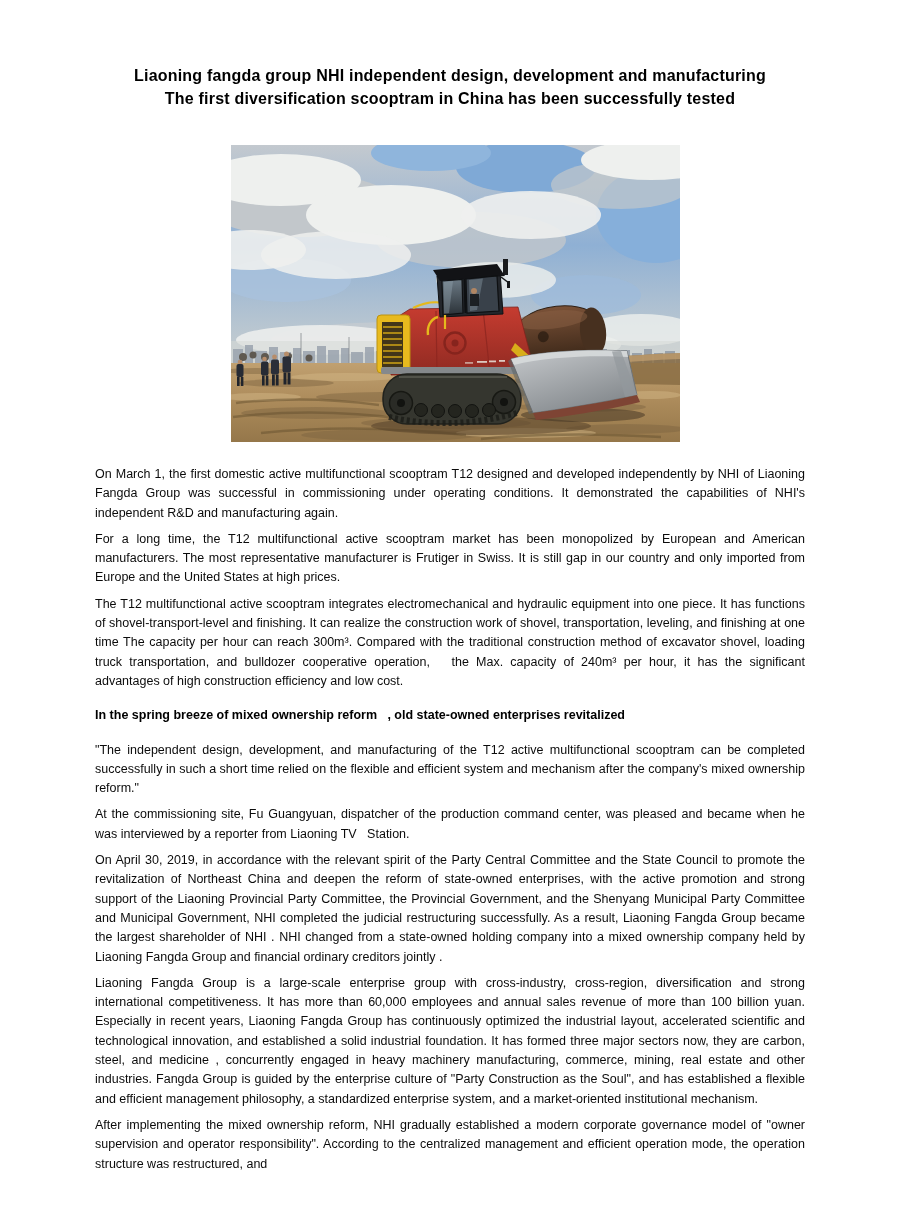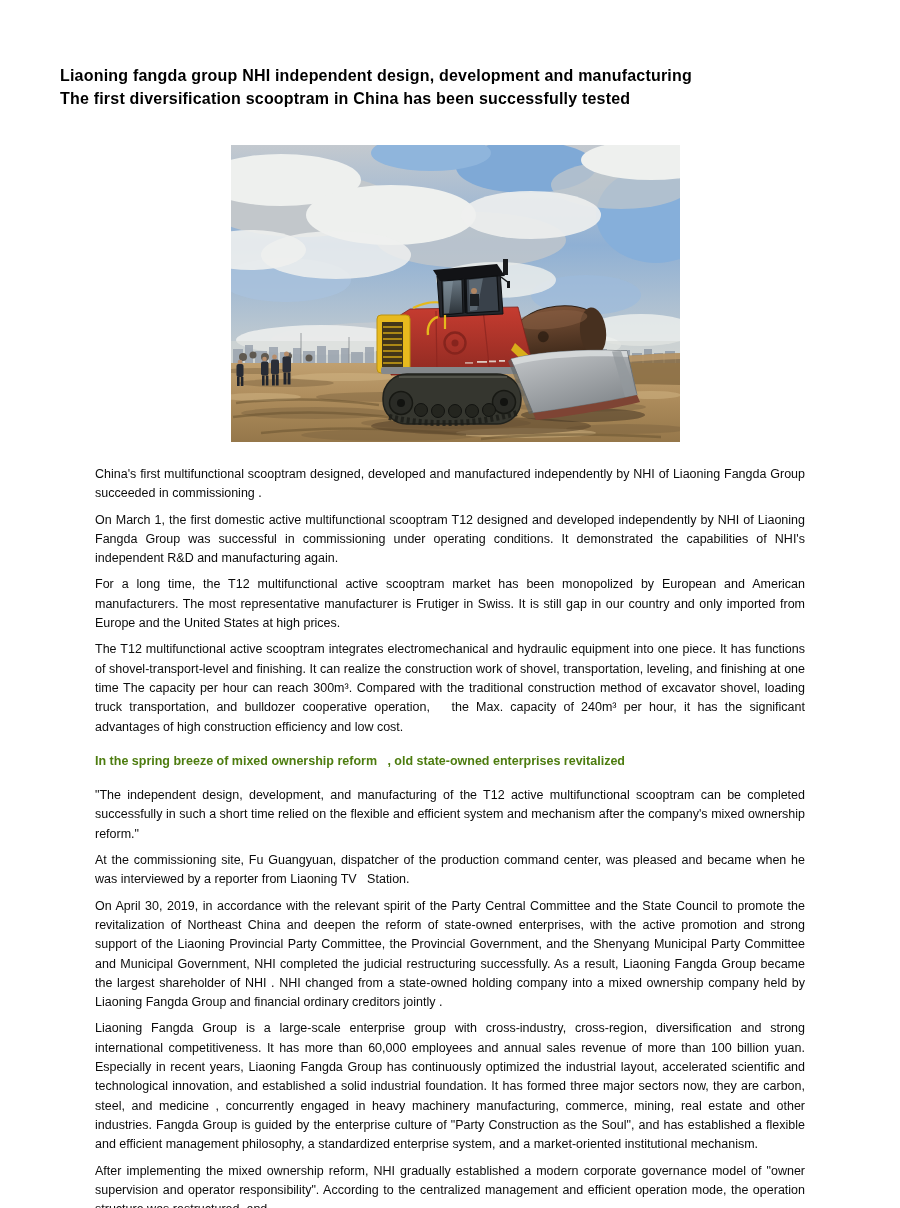--- a/index.html
+++ b/index.html
@@ -6,20 +6,21 @@
   body{
     width:900px;height:1208px;
     background:#ffffff;
     overflow:hidden;
     font-family:"Liberation Sans", sans-serif;
     color:#000;
     position:relative;
   }
   .title{
     margin:64px 60px 0;
+    text-align:center;
     font-weight:bold;
     font-size:16px;
     line-height:23px;
     letter-spacing:0.2px;
     color:#000;
   }
   .title .tline{display:block;}
   figure.photo{
     margin:35px 0 0 231px;
     padding:0;
@@ -36,21 +37,21 @@
   .article p{
     margin:0 0 7px 0;
     white-space:pre-wrap;
   }
   .article h2{
     font-size:12.5px;
     font-weight:bold;
     margin:15px 0;
     text-align:left;
     white-space:pre-wrap;
-    color:#4d7c0f;
+    color:#000000;
   }
 </style>
 </head>
 <body>
 
 <div>
 
   <h1 class="title">
     <span class="tline">Liaoning fangda group NHI independent design, development and manufacturing</span>
     <span class="tline">The first diversification scooptram in China has been successfully tested</span>
@@ -284,21 +285,20 @@
           <path d="M280,214 C310,206 360,204 396,206 L397,212 C362,210 314,212 283,220 Z" fill="#d7dadc" opacity="0.9"></path>
           <path d="M390,206 L406,250 L394,252 L381,206.5 Z" fill="#93989c" opacity="0.7"></path>
           <path d="M302,268 C330,264 370,258 406,250 L409,257 C372,266 332,272 305,275 Z" fill="#7e4434"></path>
           <path d="M280,214 L302,268 L298,269 L277,216 Z" fill="#5e6468" opacity="0.6"></path>
         </g>
       </g>
     </svg>
   </figure>
 
   <div class="article">
-    <p>China's first multifunctional scooptram designed, developed and manufactured independently by NHI of Liaoning Fangda Group succeeded in commissioning .</p>
     <p>On March 1, the first domestic active multifunctional scooptram T12 designed and developed independently by NHI of Liaoning Fangda Group was successful in commissioning under operating conditions. It demonstrated the capabilities of NHI's independent R&amp;D and manufacturing again.</p>
     <p>For a long time, the T12 multifunctional active scooptram market has been monopolized by European and American manufacturers. The most representative manufacturer is Frutiger in Swiss. It is still gap in our country and only imported from Europe and the United States at high prices.</p>
     <p>The T12 multifunctional active scooptram integrates electromechanical and hydraulic equipment into one piece. It has functions of shovel-transport-level and finishing. It can realize the construction work of shovel, transportation, leveling, and finishing at one time The capacity per hour can reach 300m³. Compared with the traditional construction method of excavator shovel, loading truck transportation, and bulldozer cooperative operation,   the Max. capacity of 240m³ per hour, it has the significant advantages of high construction efficiency and low cost.</p>
     <h2>In the spring breeze of mixed ownership reform   , old state-owned enterprises revitalized</h2>
     <p>"The independent design, development, and manufacturing of the T12 active multifunctional scooptram can be completed successfully in such a short time relied on the flexible and efficient system and mechanism after the company's mixed ownership reform."</p>
     <p>At the commissioning site, Fu Guangyuan, dispatcher of the production command center, was pleased and became when he was interviewed by a reporter from Liaoning TV   Station.</p>
     <p>On April 30, 2019, in accordance with the relevant spirit of the Party Central Committee and the State Council to promote the revitalization of Northeast China and deepen the reform of state-owned enterprises, with the active promotion and strong support of the Liaoning Provincial Party Committee, the Provincial Government, and the Shenyang Municipal Party Committee and Municipal Government, NHI completed the judicial restructuring successfully. As a result, Liaoning Fangda Group became the largest shareholder of NHI . NHI changed from a state-owned holding company into a mixed ownership company held by Liaoning Fangda Group and financial ordinary creditors jointly .</p>
     <p>Liaoning Fangda Group is a large-scale enterprise group with cross-industry, cross-region, diversification and strong international competitiveness. It has more than 60,000 employees and annual sales revenue of more than 100 billion yuan. Especially in recent years, Liaoning Fangda Group has continuously optimized the industrial layout, accelerated scientific and technological innovation, and established a solid industrial foundation. It has formed three major sectors now, they are carbon, steel, and medicine , concurrently engaged in heavy machinery manufacturing, commerce, mining, real estate and other industries. Fangda Group is guided by the enterprise culture of "Party Construction as the Soul", and has established a flexible and efficient management philosophy, a standardized enterprise system, and a market-oriented institutional mechanism.</p>
     <p>After implementing the mixed ownership reform, NHI gradually established a modern corporate governance model of "owner supervision and operator responsibility". According to the centralized management and efficient operation mode, the operation structure was restructured, and</p>
   </div>

